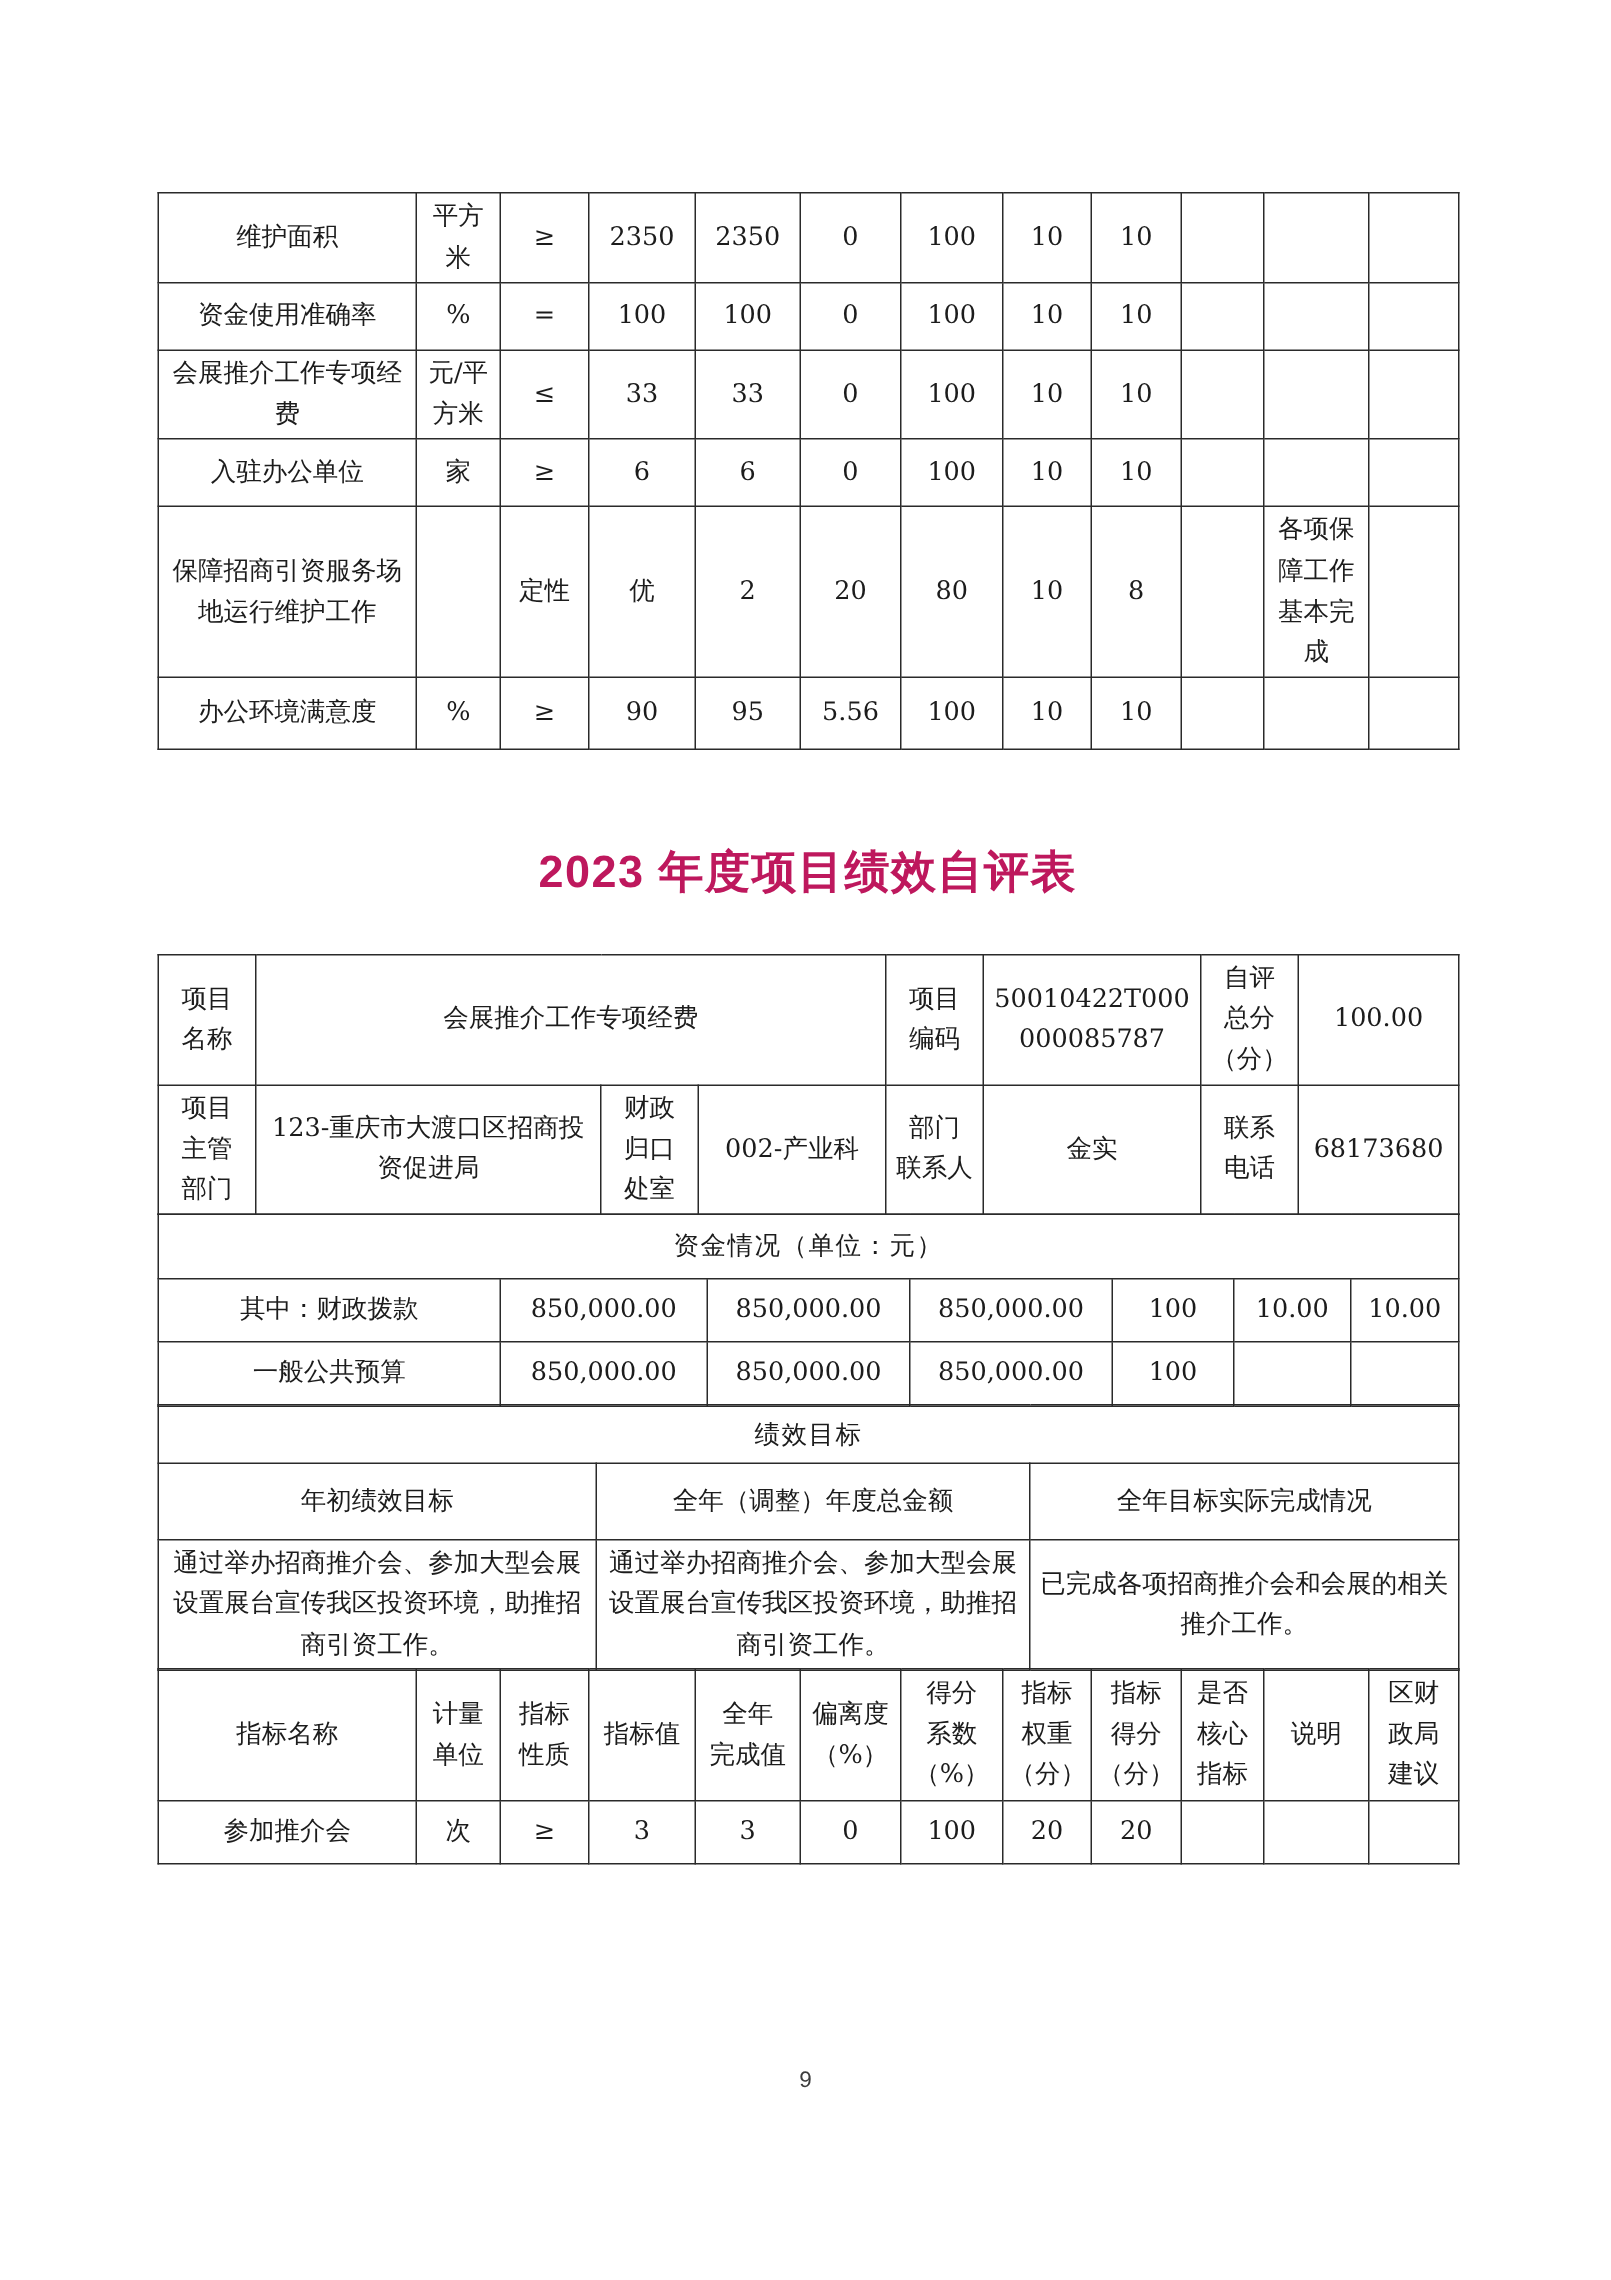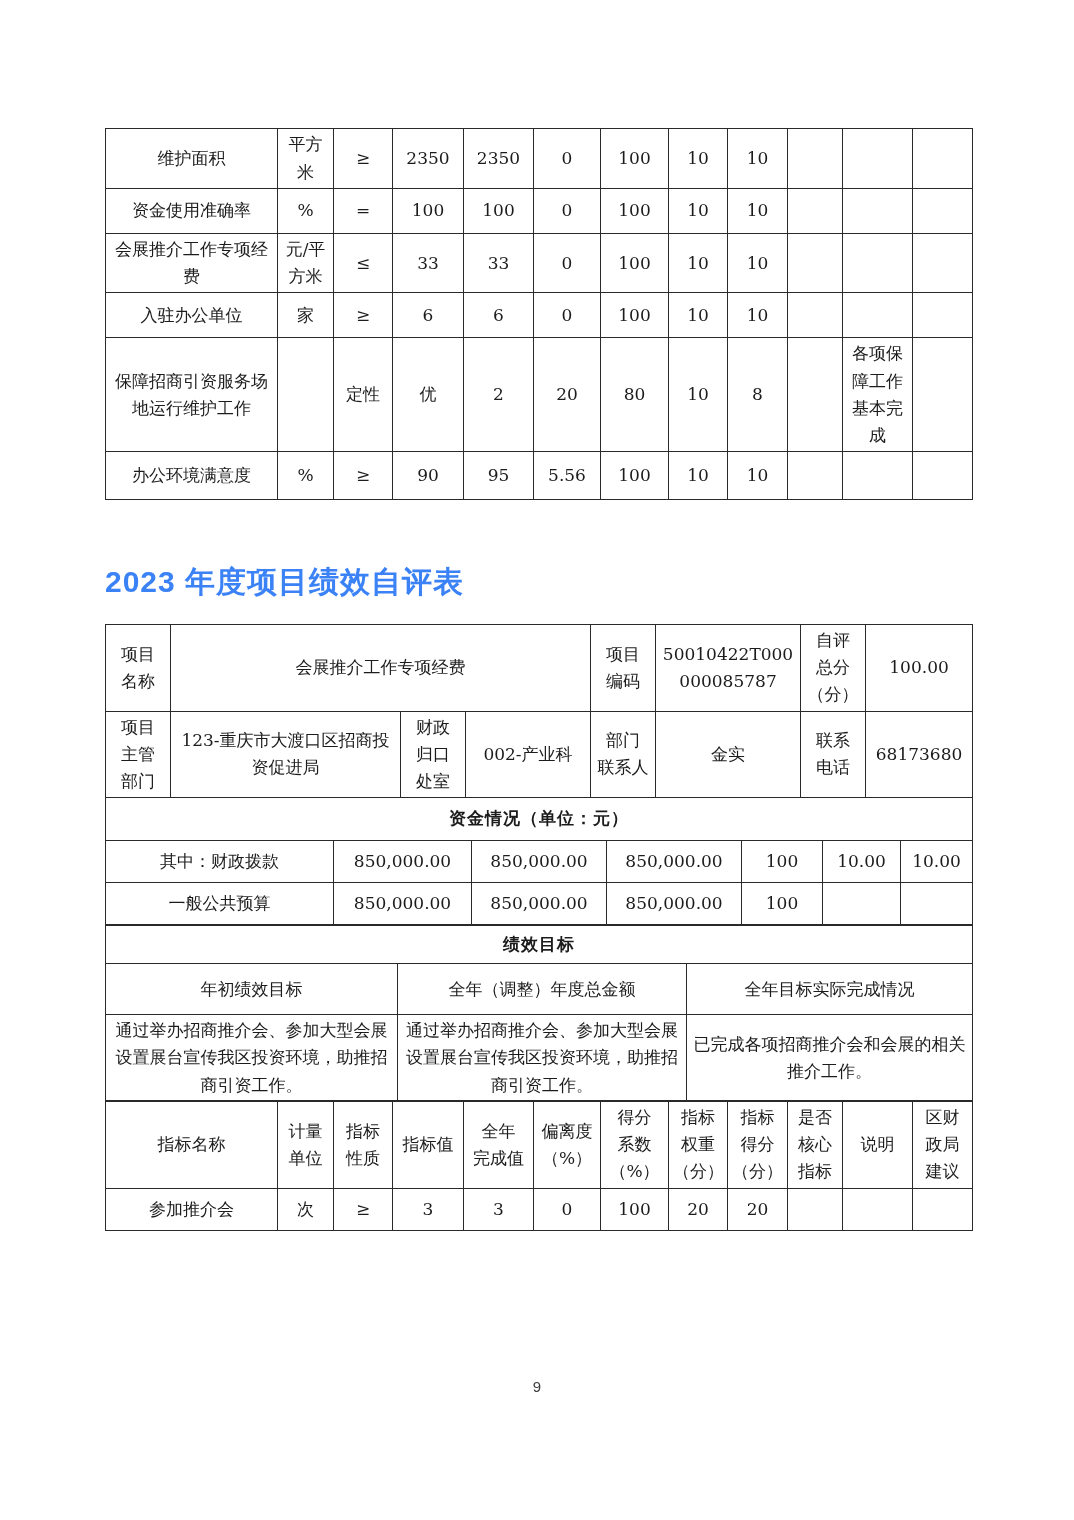--- a/index.html
+++ b/index.html
@@ -18,33 +18,33 @@
   }
   .pre { white-space:pre-line; }
   .left { text-align:justify; text-justify:inter-ideograph; padding:2px 6px; }
   .goal { text-align:justify; text-justify:inter-ideograph; vertical-align:top; padding:5px 6px; }
   .code { word-break:break-all; }
   .ind0 { text-align:left; padding-left:9px; }
   .ind1 { text-align:left; padding-left:23px; }
   .ind2 { text-align:left; padding-left:85px; }
   .banner {
     font-family:"Liberation Sans","DejaVu Sans",sans-serif;
-    font-weight:bold; font-size:18.5px; letter-spacing:1px;
+    font-weight:normal; font-size:18.5px; letter-spacing:1px;
   }
 
   #t1 { position:absolute; left:105px; top:128px; }
   #title {
     position:absolute; left:105px; top:556px; width:867px; height:52px;
-    font-family:"Liberation Sans","DejaVu Sans",sans-serif;
+    text-align:center; font-family:"Liberation Sans","DejaVu Sans",sans-serif;
     font-weight:bold; font-size:30px; letter-spacing:1px; line-height:52px;
-    color:#3b82f6;
+    color:#be185d;
   }
   #t2 { position:absolute; left:105px; top:620px; }
   #t2 table { margin-top:-1.5px; }
-  #t2 table:first-child { margin-top:4px; }
+  #t2 table:first-child { margin-top:16px; }
 
   #footer {
     position:absolute; left:0; top:1378px; width:1074px; text-align:center;
     font-family:"Liberation Sans","DejaVu Sans",sans-serif;
     font-size:15px; color:#3c3c3c;
   }
 </style>
 </head>
 <body>
 

